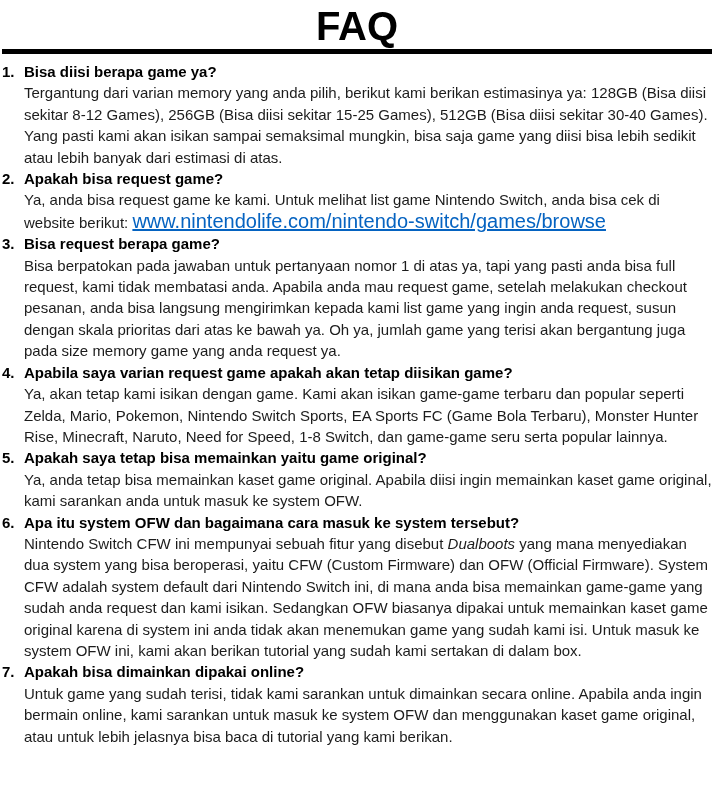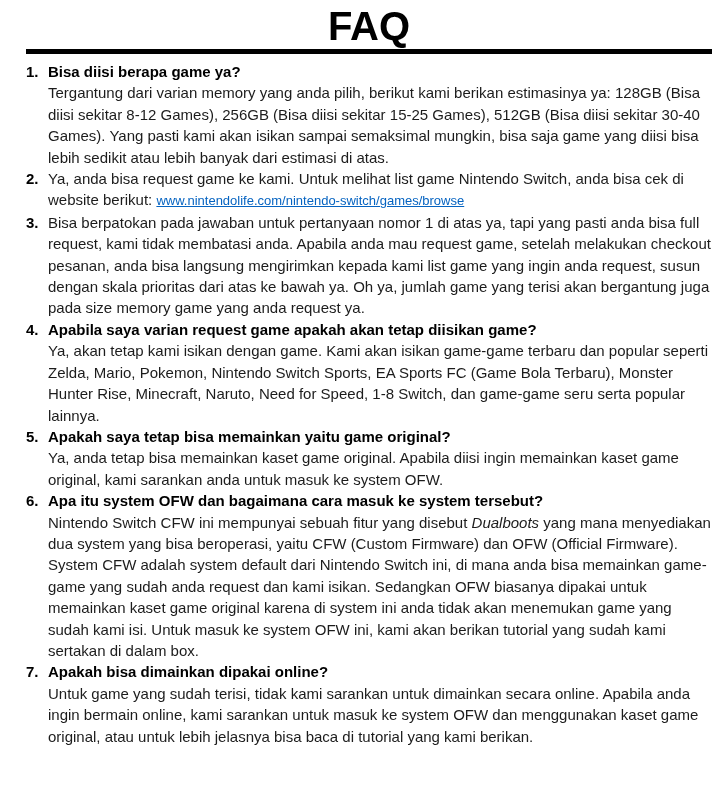--- a/index.html
+++ b/index.html
@@ -7,21 +7,21 @@
     margin: 0;
     padding: 0;
     background: #ffffff;
   }
   body {
     width: 726px;
     min-height: 789px;
     font-family: "Liberation Sans", sans-serif;
     color: #191919;
   }
-  .page { padding: 4px 12px 10px 24px; }
+  .page { padding: 4px 12px 10px 0; }
 
   .page-header { margin-bottom: 6px; }
   .page-title {
     margin: 0;
     text-align: center;
     font-size: 40px;
     line-height: 44px;
     font-weight: bold;
     color: #000000;
   }
@@ -58,21 +58,21 @@
     margin: 0;
     font-weight: bold;
     color: #000000;
   }
   .answer {
     margin: 0;
     font-weight: normal;
     color: #1c1c1c;
   }
   .web-link {
-    font-size: 13px;
+    font-size: 20px;
     color: var(--link-color, #0563C1);
     cursor: pointer;
   }
   .italic-term { font-style: italic; }
 </style>
 </head>
 <body>
 
 <div class="page">
 
@@ -87,27 +87,29 @@
       <span class="item-num">1.</span>
       <div class="item-body">
         <p class="question">Bisa diisi berapa game ya?</p>
         <p class="answer">Tergantung dari varian memory yang anda pilih, berikut kami berikan estimasinya ya: 128GB (Bisa diisi sekitar 8-12 Games), 256GB (Bisa diisi sekitar 15-25 Games), 512GB (Bisa diisi sekitar 30-40 Games). Yang pasti kami akan isikan sampai semaksimal mungkin, bisa saja game yang diisi bisa lebih sedikit atau lebih banyak dari estimasi di atas.</p>
       </div>
     </li>
 
     <li class="faq-item">
       <span class="item-num">2.</span>
       <div class="item-body">
+        <p class="question">Apakah bisa request game?</p>
         <p class="answer"><span>Ya, anda bisa request game ke kami. Untuk melihat list game Nintendo Switch, anda bisa cek di website berikut: </span><a class="web-link" href="#">www.nintendolife.com/nintendo-switch/games/browse</a></p>
       </div>
     </li>
 
     <li class="faq-item">
       <span class="item-num">3.</span>
       <div class="item-body">
+        <p class="question">Bisa request berapa game?</p>
         <p class="answer">Bisa berpatokan pada jawaban untuk pertanyaan nomor 1 di atas ya, tapi yang pasti anda bisa full request, kami tidak membatasi anda. Apabila anda mau request game, setelah melakukan checkout pesanan, anda bisa langsung mengirimkan kepada kami list game yang ingin anda request, susun dengan skala prioritas dari atas ke bawah ya. Oh ya, jumlah game yang terisi akan bergantung juga pada size memory game yang anda request ya.</p>
       </div>
     </li>
 
     <li class="faq-item">
       <span class="item-num">4.</span>
       <div class="item-body">
         <p class="question">Apabila saya varian request game apakah akan tetap diisikan game?</p>
         <p class="answer">Ya, akan tetap kami isikan dengan game. Kami akan isikan game-game terbaru dan popular seperti Zelda, Mario, Pokemon, Nintendo Switch Sports, EA Sports FC (Game Bola Terbaru), Monster Hunter Rise, Minecraft, Naruto, Need for Speed, 1-8 Switch, dan game-game seru serta popular lainnya.</p>
       </div>

